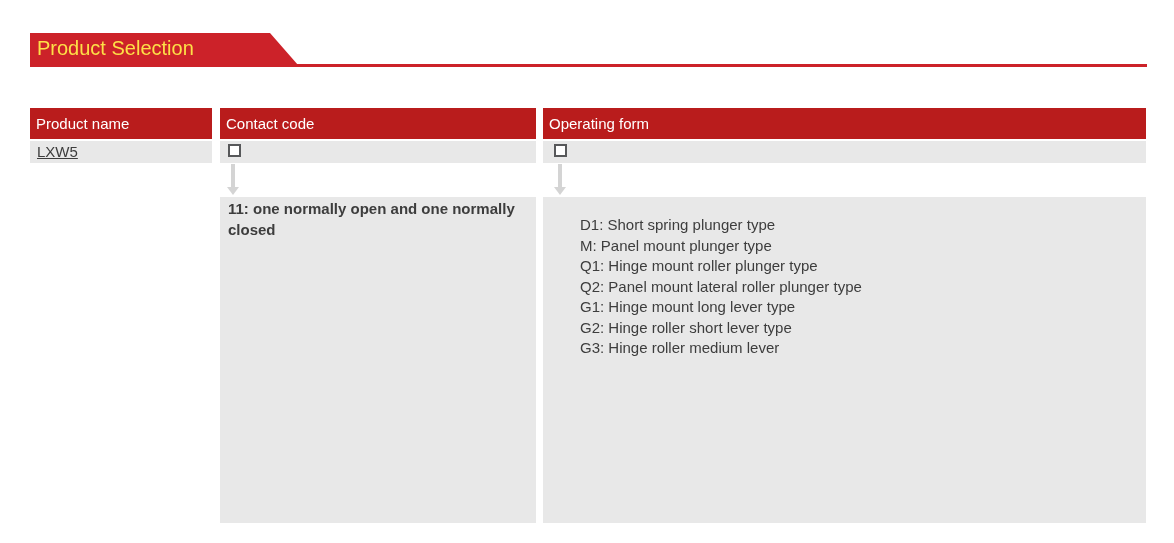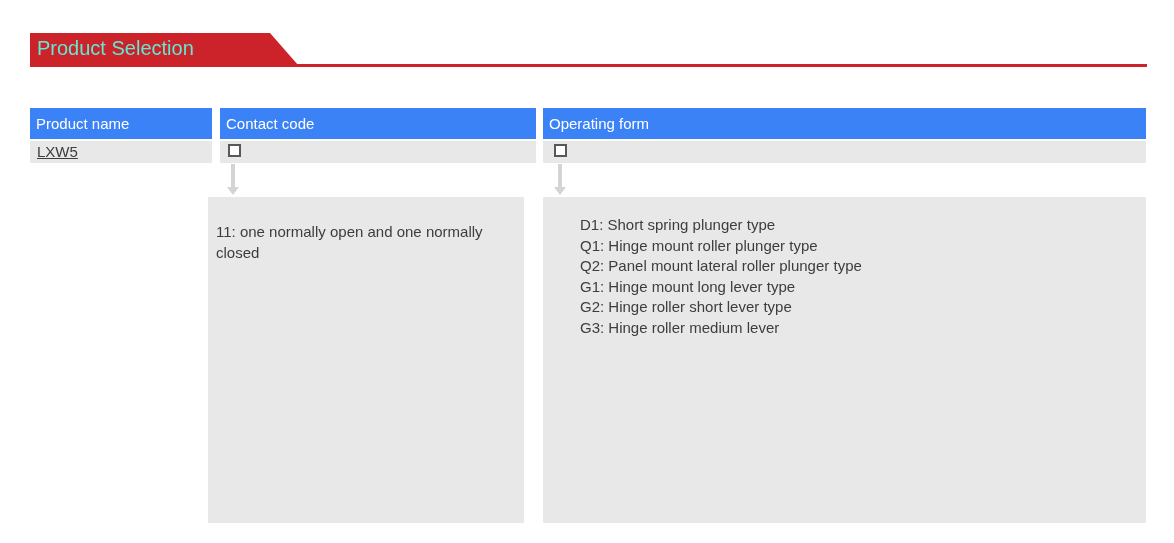--- a/index.html
+++ b/index.html
@@ -3,31 +3,31 @@
 <meta charset="utf-8">
 <style>
   html,body { margin:0; padding:0; background:#ffffff; font-family:"Liberation Sans", sans-serif; }
   .screen { position:relative; width:1174px; height:543px; background:#ffffff; overflow:hidden; }
 
   
   .banner {
     position:absolute; left:30px; top:33px; width:268px; height:32px;
     background:#cc2229; box-sizing:border-box;
     clip-path:polygon(0 0, calc(100% - 28px) 0, 100% 100%, 0 100%);
-    color:#5eead4; font-size:20px; line-height:31px; padding-left:7px;
+    color:#fde047; font-size:20px; line-height:31px; padding-left:7px;
     white-space:nowrap;
   }
   .banner-underline {
     position:absolute; left:30px; top:64px; width:1117px; height:3px;
     background:#cc2229;
   }
 
   
   .th {
-    position:absolute; top:108px; height:31px; background:#3b82f6;
+    position:absolute; top:108px; height:31px; background:#b91c1c;
     color:#ffffff; font-size:15px; line-height:31px; padding-left:6px;
     box-sizing:border-box; white-space:nowrap;
   }
   .th.c1 { left:30px;  width:182px; }
   .th.c2 { left:220px; width:316px; }
   .th.c3 { left:543px; width:603px; }
 
   
   .td {
     position:absolute; top:141px; height:22px; background:#e8e8e8;
@@ -56,21 +56,21 @@
     border-top:8px solid #d4d4d4;
   }
   .arrow-stem.a1 { left:231px; }  .arrow-head.a1 { left:227px; }
   .arrow-stem.a2 { left:558px; }  .arrow-head.a2 { left:554px; }
 
   
   .panel {
     position:absolute; top:197px; height:326px; background:#e8e8e8;
     box-sizing:border-box; color:#3d3d3d; font-size:15px; line-height:20.5px;
   }
-  .panel.contact   { left:208px; width:316px; padding:25px 10px 0 8px; }
+  .panel.contact   { left:220px; width:316px; padding:2px 10px 0 8px;font-weight:bold; }
   .panel.operating { left:543px; width:603px; padding:18px 10px 0 37px; }
   .option-line { white-space:normal; }
 </style>
 </head>
 <body>
 
 <div class="screen">
 
   <div class="banner">
     <span>Product Selection</span>
@@ -101,20 +101,21 @@
   <div class="arrow-head a1"></div>
   <div class="arrow-stem a2"></div>
   <div class="arrow-head a2"></div>
 
   <div class="panel contact">
     <div class="option-line">11: one normally open and one normally closed</div>
   </div>
 
   <div class="panel operating">
     <div class="option-line">D1: Short spring plunger type</div>
+    <div class="option-line">M: Panel mount plunger type</div>
     <div class="option-line">Q1: Hinge mount roller plunger type</div>
     <div class="option-line">Q2: Panel mount lateral roller plunger type</div>
     <div class="option-line">G1: Hinge mount long lever type</div>
     <div class="option-line">G2: Hinge roller short lever type</div>
     <div class="option-line">G3: Hinge roller medium lever</div>
   </div>
 
 </div>
 
 </body></html>

